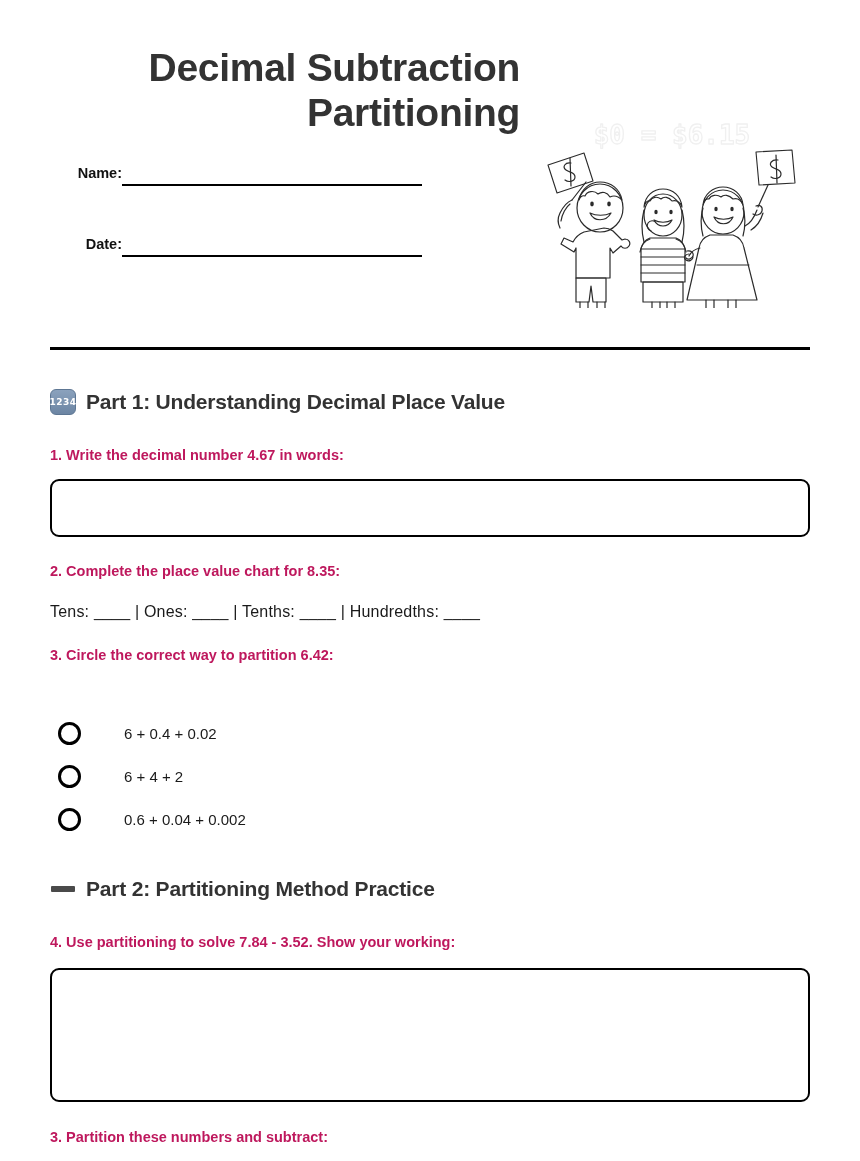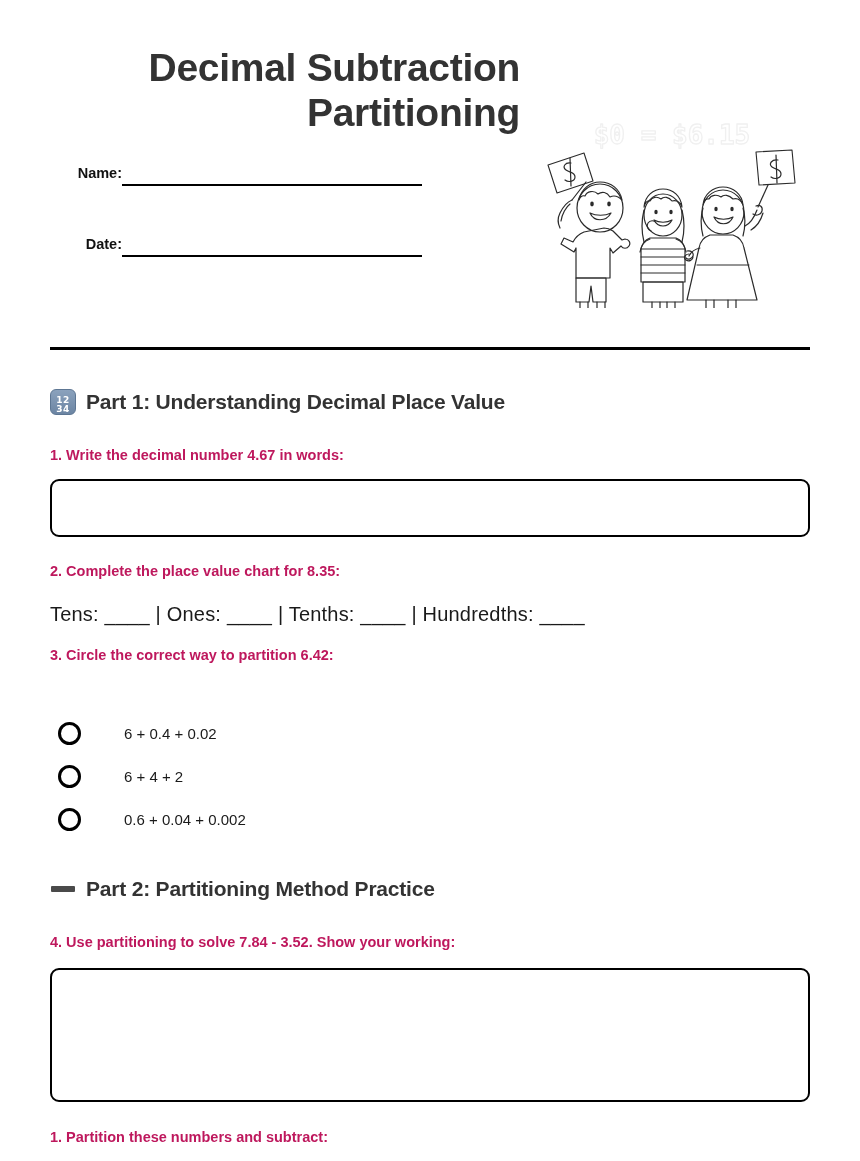--- a/index.html
+++ b/index.html
@@ -98,23 +98,22 @@
 
   
   .icon-numbers {
     width: 26px;
     height: 26px;
     border-radius: 6px;
     background: linear-gradient(#8ba2bd, #6c85a3);
     border: 1px solid #5d7693;
     box-sizing: border-box;
     display: flex;
-    flex-direction: column;
     align-items: center;
-    justify-content: flex-end;
+    justify-content: center;
     line-height: 1;
     flex: none;
   }
   .icon-numbers span {
     color: #ffffff;
     font-size: 9px;
     font-weight: bold;
     font-family: "DejaVu Sans", sans-serif;
     letter-spacing: 0.5px;
   }
@@ -148,21 +147,21 @@
   .q1 { top: 447px; }
   .q2 { top: 563px; }
   .q3 { top: 618px; margin-top: 29px; }
   .q4 { top: 934px; }
   .q5 { top: 1129px; }
 
   .placevalue {
     position: absolute;
     left: 50px;
     top: 603px;
-    font-size: 20px;
+    font-size: 16px;
     font-weight: normal;
     color: #1a1a1a;
     letter-spacing: 0.2px;
   }
 
   .answer-box {
     position: absolute;
     left: 50px;
     border: 2.5px solid #000000;
     border-radius: 9px;
@@ -360,15 +359,15 @@
   <div class="section-head sec2">
     <span class="icon-minus">
         <i></i>
       </span>
     <span class="label">Part 2: Partitioning Method Practice</span>
   </div>
 
   <div class="question q4">4. Use partitioning to solve 7.84 - 3.52. Show your working:</div>
   <div class="answer-box box-q4"></div>
 
-  <div class="question q5">1. Partition these numbers and subtract:</div>
+  <div class="question q5">3. Partition these numbers and subtract:</div>
 
 </div>
 
 </body></html>

